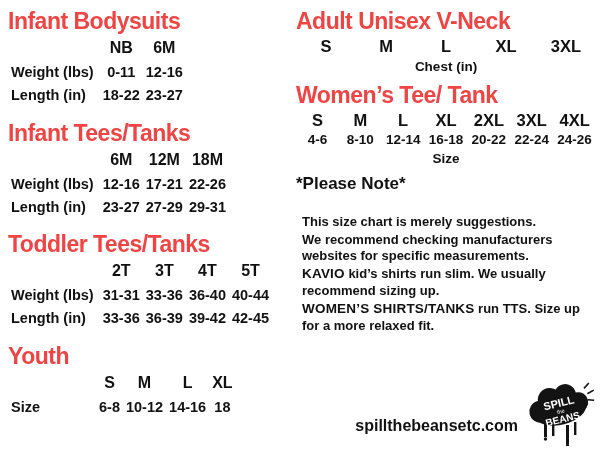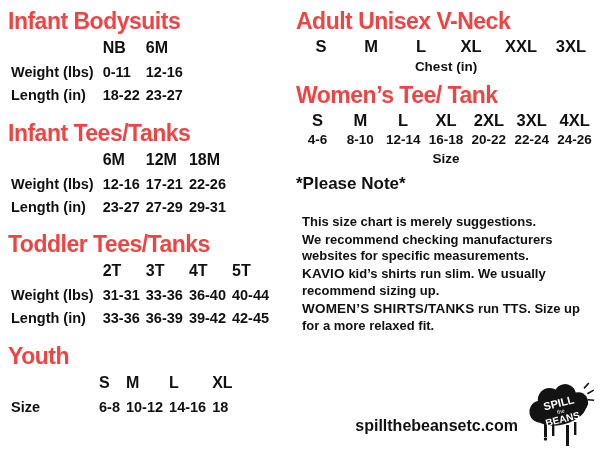--- a/index.html
+++ b/index.html
@@ -24,20 +24,21 @@
     line-height: 1.15;
     margin: 4px 0 1px 2px;
     white-space: nowrap;
   }
   .col-right .section-title { margin-left: 6px; }
 
   table.size-table { border-collapse: collapse; margin-left: 2px; }
   table.size-table td {
     font-weight: bold;
     font-size: 14.5px;
+    text-align: center;
     padding: 2.5px 3px;
     white-space: nowrap;
     line-height: 1.25;
   }
   table.size-table td.row-label {
     text-align: left;
     min-width: 88px;
     padding-right: 6px;
     margin-left: 44px;
   }
@@ -202,21 +203,20 @@
   <div class="col-right">
 
     <div class="adult-section">
       <div class="section-title">Adult Unisex V-Neck</div>
       <div class="flex-table">
         <div class="flex-row head">
           <div class="cell">S</div>
           <div class="cell">M</div>
           <div class="cell">L</div>
           <div class="cell">XL</div>
-          <div class="cell">XXL</div>
           <div class="cell">3XL</div>
         </div>
         <div class="table-caption">Chest (in)</div>
       </div>
     </div>
 
     <div class="womens-section">
       <div class="section-title">Women’s Tee/ Tank</div>
       <div class="flex-table">
         <div class="flex-row head">

